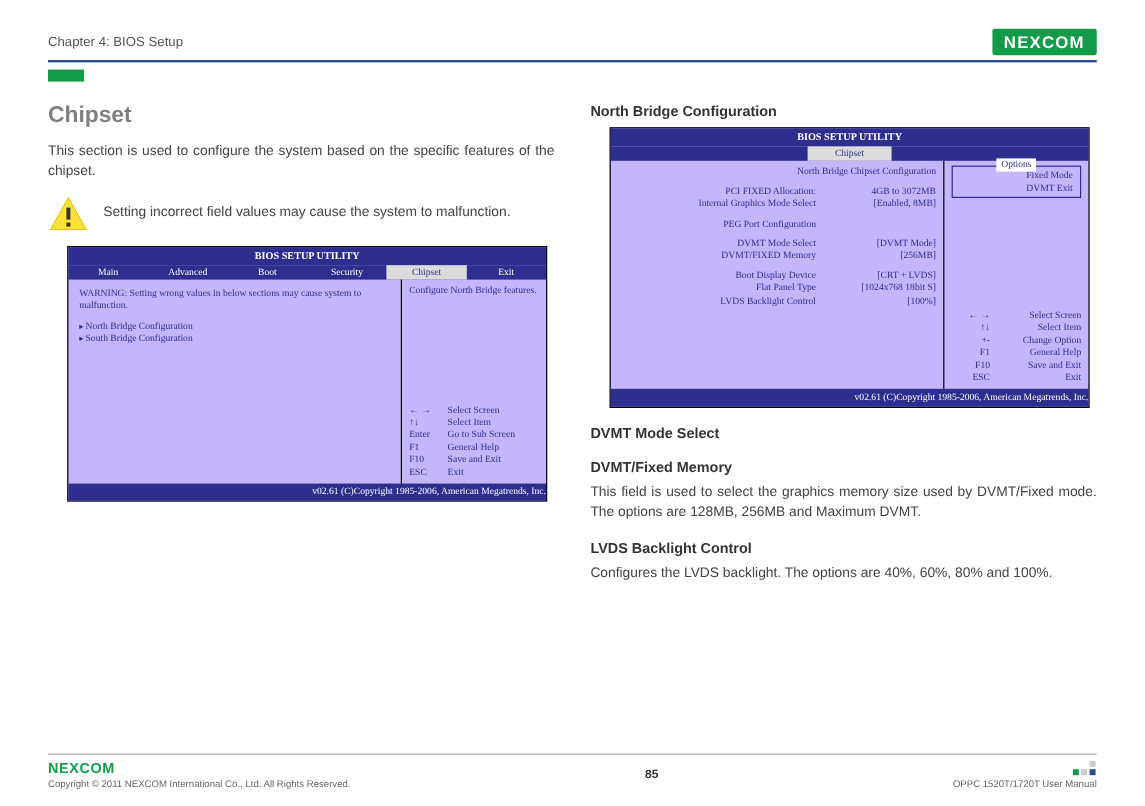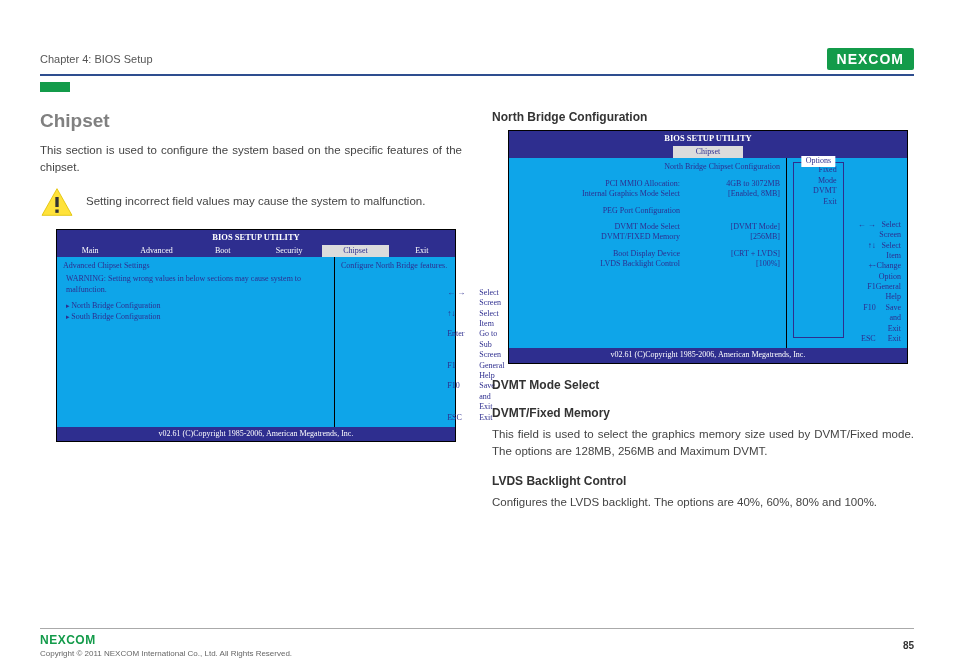--- a/index.html
+++ b/index.html
@@ -1,47 +1,47 @@
 <!DOCTYPE html>
 <html><head>
 <meta charset="utf-8">
 <style>
   * { box-sizing: border-box; margin: 0; padding: 0; }
   body { width: 954px; height: 672px; background: #fff; font-family: Arial, Helvetica, sans-serif; color: #333; position: relative; }
-  .page { padding: 24px 40px 50px 40px; margin-top: 24px; }
+  .page { padding: 24px 40px 50px 40px; }
   .top-bar { display: flex; justify-content: space-between; align-items: center; border-bottom: 2px solid #2e4d8f; padding-bottom: 4px; margin-bottom: 6px; }
   .chapter { font-size: 11px; color: #555; }
   .logo-wrap { }
   .logo { display: inline-flex; align-items: center; background: #139b4a; color: #fff; font-weight: 700; padding: 3px 10px; border-radius: 2px; letter-spacing: 1px; font-size: 14px; }
   .green-stub { width: 30px; height: 10px; background: #139b4a; margin-bottom: 18px; }
   .cols { display: flex; gap: 30px; }
   .col { flex: 1; min-width: 0; }
   h2.section { color: #808080; font-size: 19px; font-weight: 600; margin-bottom: 10px; }
   p.body { font-size: 11.5px; line-height: 1.5; color: #444; margin-bottom: 10px; text-align: justify; }
   .warn-row { display: flex; align-items: center; gap: 12px; margin-bottom: 12px; }
   .warn-icon { width: 34px; height: 30px; flex-shrink: 0; }
   .warn-icon svg { width: 100%; height: 100%; }
-  .bios { border: 1px solid #000; width: 400px; font-family: "Times New Roman", serif; font-size: 8px; line-height: 1.3; background: #0ea5e9; margin-left: 16px; }
+  .bios { border: 1px solid #000; width: 400px; font-family: "Times New Roman", serif; font-size: 8px; line-height: 1.3; background: #c4b5fd; margin-left: 16px; }
   .bios-title { background: #2e2e8f; color: #fff; text-align: center; font-weight: 700; padding: 2px 0; font-size: 8.5px; }
   .bios-tabs { background: #2e2e8f; display: flex; padding: 0; }
   .bios-tab { flex: 1; text-align: center; color: #fff; padding: 1px 0; font-size: 8px; }
   .bios-tab.active { background: #dcdcdc; color: #2e2e8f; }
   .bios-body { display: flex; min-height: 170px; }
   .bios-left { flex: 1; padding: 4px 6px; border-right: 1px solid #000; color: #2e2e8f; }
   .bios-left .h { color: #2e2e8f; font-weight: 400; }
   .bios-left .w { color: #2e2e8f; margin: 3px 0 6px 0; padding-left: 3px; }
   .bios-left .item { color: #2e2e8f; padding-left: 3px; }
   .bios-left .tri::before { content: "▸ "; font-size: 7px; color: #2e2e8f; }
-  .bios-right { width: 120px; padding: 4px 6px; color: #2e2e8f; display: flex; }
+  .bios-right { width: 120px; padding: 4px 6px; color: #2e2e8f; display: flex; flex-direction: column; }
   .bios-right .hint { flex-shrink: 0; }
   .bios-right .keys { margin-top: auto; }
   .bios-right .krow { display: flex; }
   .bios-right .kk { width: 32px; flex-shrink: 0; color: #2e2e8f; }
   .bios-right .kv { flex: 1; color: #2e2e8f; }
-  .bios-foot { background: #2e2e8f; color: #fff; text-align: center; padding: 2px 0; font-size: 8px; }
+  .bios-foot { background: #2e2e8f; color: #fff; text-align: right; padding: 2px 0; font-size: 8px; }
   .bios2 { width: 400px; }
   .bios2 .bios-body { min-height: 190px; text-align: right; }
   .bios2 .bios-left { color: #2e2e8f; }
   .grid-row { display: flex; padding-left: 3px; }
   .grid-row .gk { flex: 1; }
   .grid-row .gv { width: 100px; }
   .gap { height: 6px; }
   .opts-box { border: 1px solid #2e2e8f; padding: 2px 6px 2px 16px; margin-bottom: 6px; color: #2e2e8f; position: relative; }
   .opts-box .ol { position: absolute; top: -7px; left: 50%; transform: translateX(-50%); background: #fff; padding: 0 4px; color: #2e2e8f; }
   h3.sub { font-size: 12px; font-weight: 700; color: #333; margin: 14px 0 6px 0; }
@@ -86,21 +86,20 @@
       <div class="bios-tabs">
         <div class="bios-tab">Main</div>
         <div class="bios-tab">Advanced</div>
         <div class="bios-tab">Boot</div>
         <div class="bios-tab">Security</div>
         <div class="bios-tab active">Chipset</div>
         <div class="bios-tab">Exit</div>
       </div>
       <div class="bios-body">
         <div class="bios-left">
-          <div class="h">Advanced Chipset Settings</div>
           <div class="w">WARNING: Setting wrong values in below sections may cause system to malfunction.</div>
           <div class="item tri"><span>North Bridge Configuration</span></div>
           <div class="item tri"><span>South Bridge Configuration</span></div>
         </div>
         <div class="bios-right">
           <div class="hint">Configure North Bridge features.</div>
           <div class="keys">
             <div class="krow">
                   <span class="kk">← →</span>
                   <span class="kv">Select Screen</span>
@@ -140,21 +139,21 @@
       <div class="bios-tabs" style="justify-content:center;">
         <div class="bios-tab" style="flex:0 0 auto; width:60px; visibility:hidden;"></div>
         <div class="bios-tab active" style="flex:0 0 auto; width:70px;">Chipset</div>
         <div class="bios-tab" style="flex:0 0 auto; width:60px; visibility:hidden;"></div>
       </div>
       <div class="bios-body">
         <div class="bios-left">
           <div class="h">North Bridge Chipset Configuration</div>
           <div class="gap"></div>
           <div class="grid-row">
-                <span class="gk">PCI MMIO Allocation:</span>
+                <span class="gk">PCI FIXED Allocation:</span>
                 <span class="gv">4GB to 3072MB</span>
               </div>
           <div class="grid-row">
                 <span class="gk">Internal Graphics Mode Select</span>
                 <span class="gv">[Enabled, 8MB]</span>
               </div>
           <div class="gap"></div>
           <div class="grid-row">
                 <span class="gk">PEG Port Configuration</span>
                 <span class="gv"></span>
@@ -165,20 +164,24 @@
                 <span class="gv">[DVMT Mode]</span>
               </div>
           <div class="grid-row" style="padding-left:14px;">
                 <span class="gk">DVMT/FIXED Memory</span>
                 <span class="gv">[256MB]</span>
               </div>
           <div class="gap"></div>
           <div class="grid-row">
                 <span class="gk">Boot Display Device</span>
                 <span class="gv">[CRT + LVDS]</span>
+              </div>
+          <div class="grid-row">
+                <span class="gk">Flat Panel Type</span>
+                <span class="gv">[1024x768 18bit S]</span>
               </div>
           <div class="grid-row">
                 <span class="gk">LVDS Backlight Control</span>
                 <span class="gv">[100%]</span>
               </div>
         </div>
         <div class="bios-right">
           <div class="opts-box">
             <span class="ol">Options</span>
             <div>Fixed Mode</div>
@@ -224,13 +227,24 @@
 </div>
 
 </div>
 
 <div class="footer">
   <div>
     <div class="footer-logo">NEXCOM</div>
     <div>Copyright © 2011 NEXCOM International Co., Ltd. All Rights Reserved.</div>
   </div>
   <div class="pagenum">85</div>
+  <div class="footer-right">
+    <div class="foot-squares">
+      <svg width="20" height="14">
+          <rect x="0" y="8" width="5" height="5" fill="#139b4a"></rect>
+          <rect x="7" y="8" width="5" height="5" fill="#ccc"></rect>
+          <rect x="14" y="1" width="5" height="5" fill="#ccc"></rect>
+          <rect x="14" y="8" width="5" height="5" fill="#2e4d8f"></rect>
+        </svg>
+    </div>
+    <div>OPPC 1520T/1720T User Manual</div>
+  </div>
 </div>
 
 </body></html>

